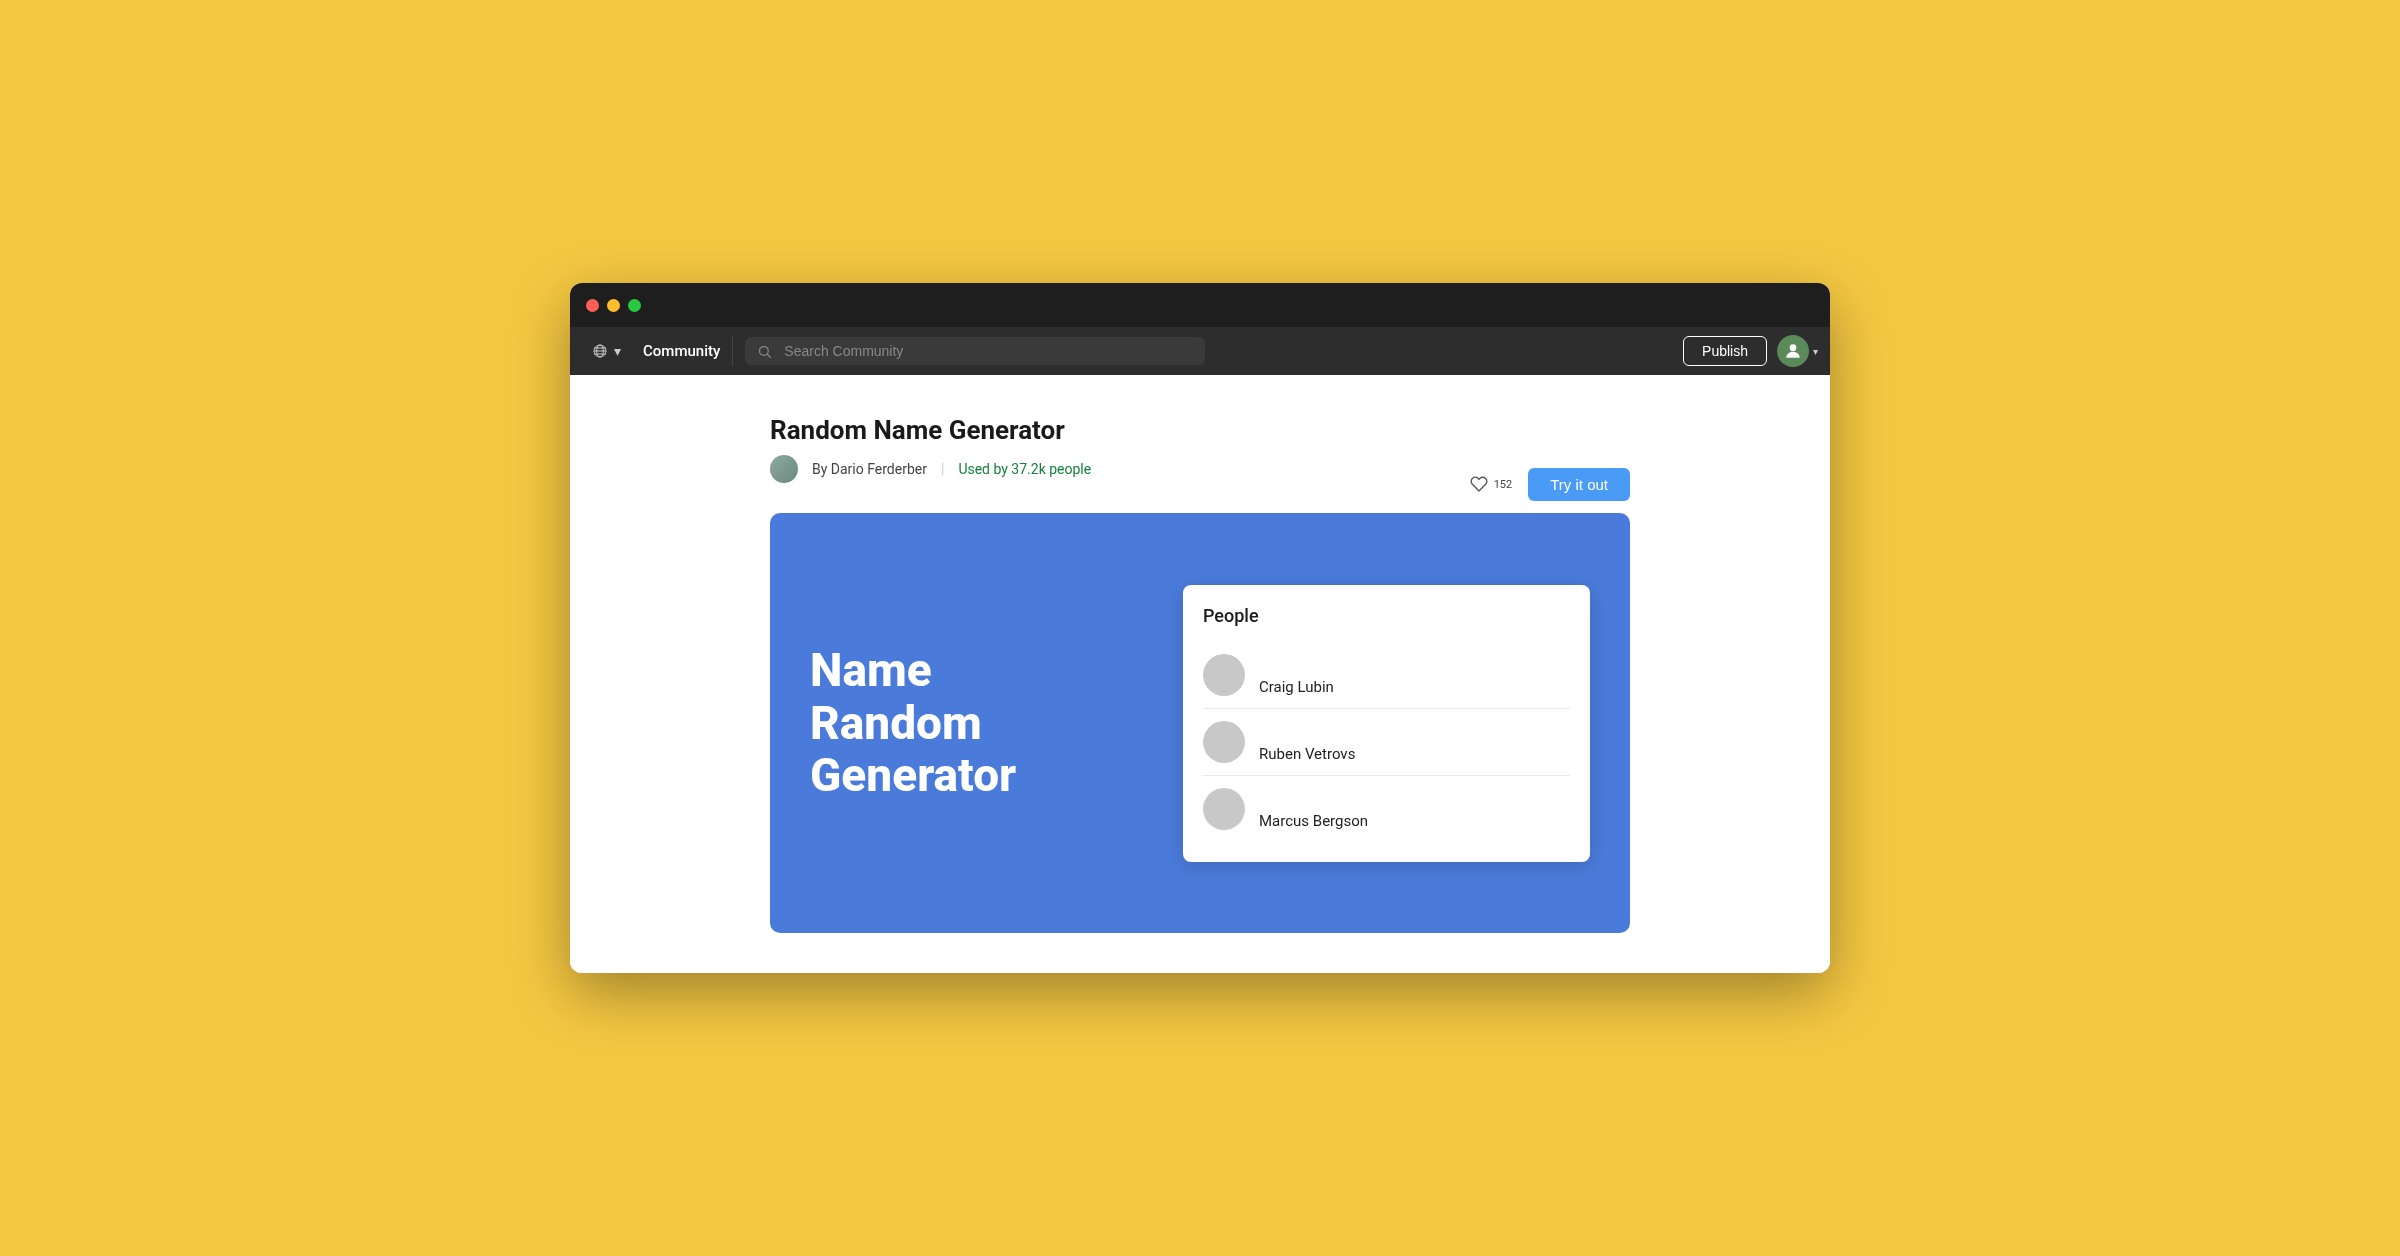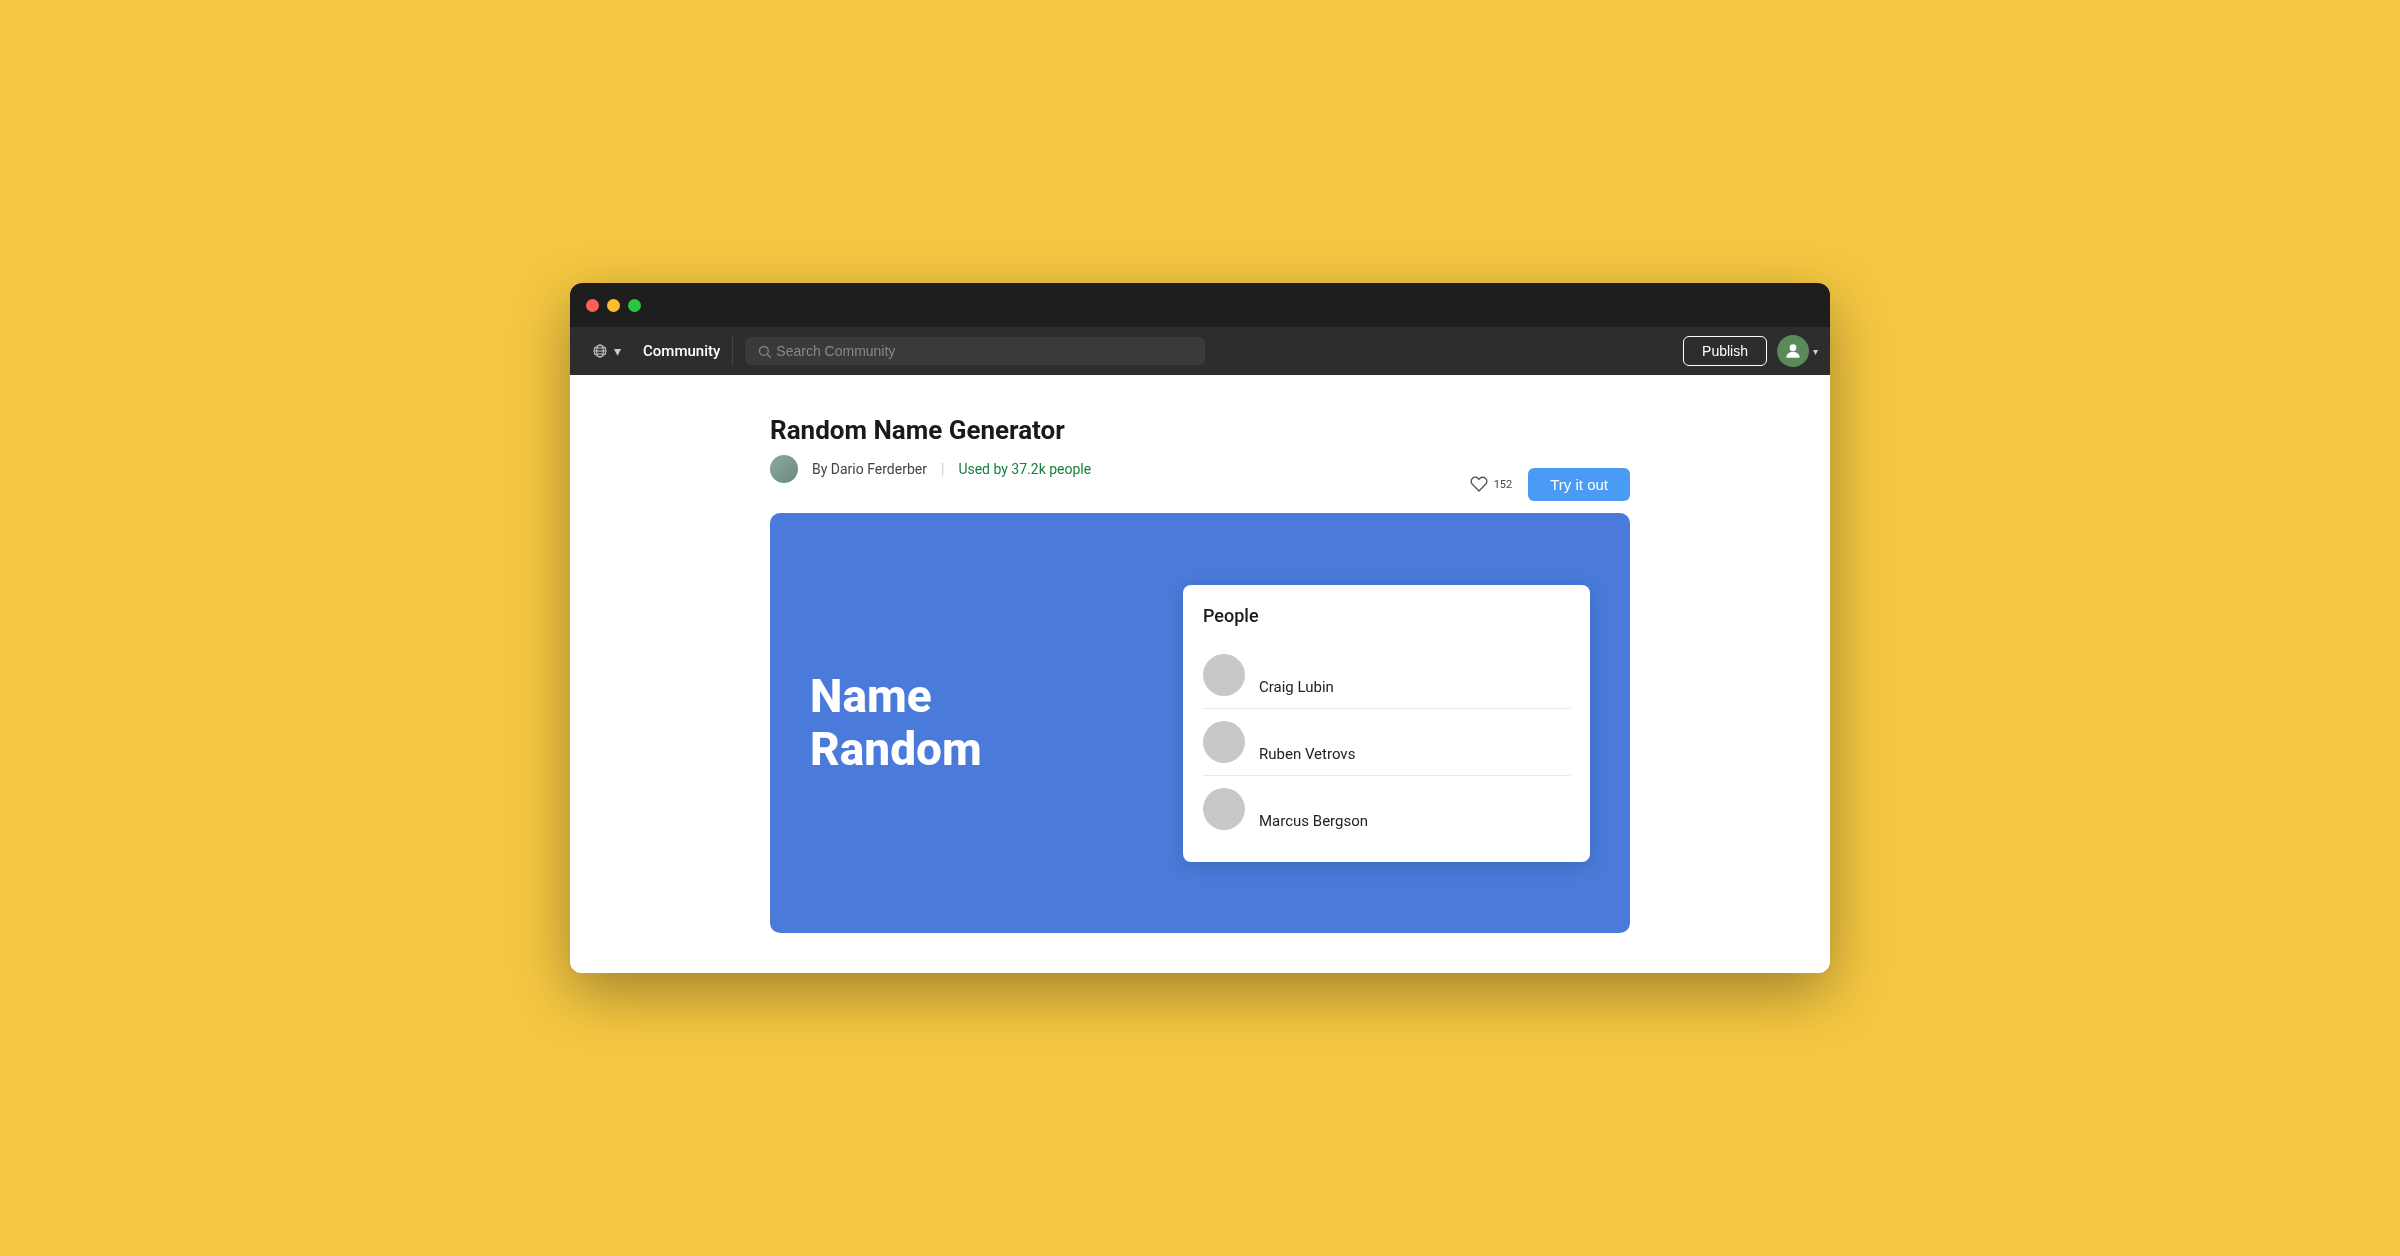--- a/index.html
+++ b/index.html
@@ -61,21 +61,21 @@
       padding: 6px 12px;
       border-right: 1px solid #444;
     }
     .nav-search {
       display: flex;
       align-items: center;
       background: #3a3a3a;
       border-radius: 6px;
       padding: 6px 12px;
       margin-left: 12px;
-      gap: 4px;
+      gap: 12px;
       flex: 1;
       max-width: 460px;
     }
     .nav-search svg { width: 15px; height: 15px; fill: none; stroke: #888; stroke-width: 2; flex-shrink: 0; }
     .nav-search input {
       background: transparent;
       border: none;
       outline: none;
       color: #aaa;
       font-size: 14px;
@@ -308,20 +308,21 @@
         </div>
         <button class="try-out-btn">Try it out</button>
       </div>
     </div>
 
     <div class="preview-area">
       <div class="preview-title-block">
         <div class="preview-big-title">
           <div>Name</div>
           <div>Random</div>
+          <div>Generator</div>
         </div>
       </div>
 
       <div class="preview-card">
         <div class="preview-card-title">People</div>
 
         <div class="person-row">
           <div class="person-avatar"></div>
           <span class="person-name">Craig Lubin</span>
         </div>

